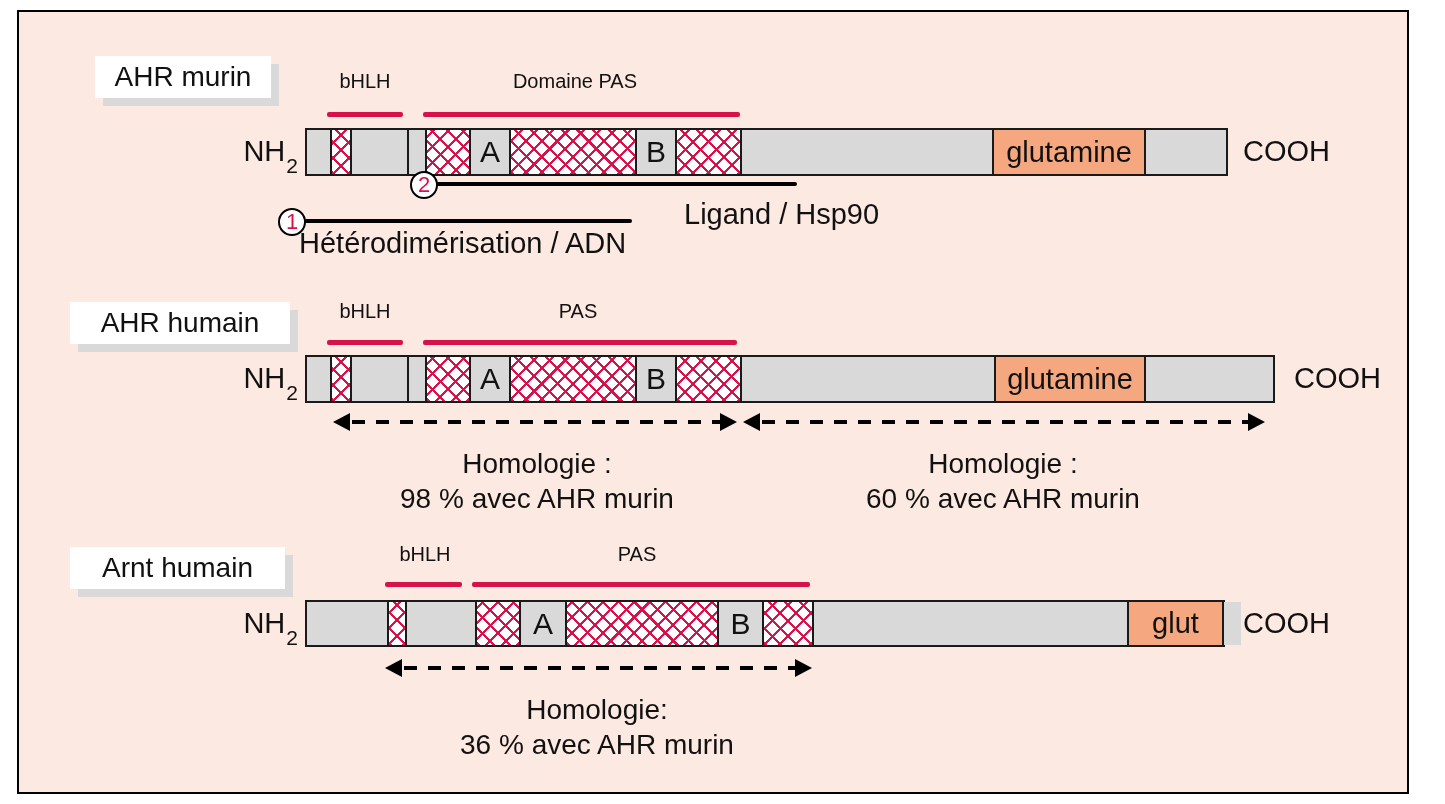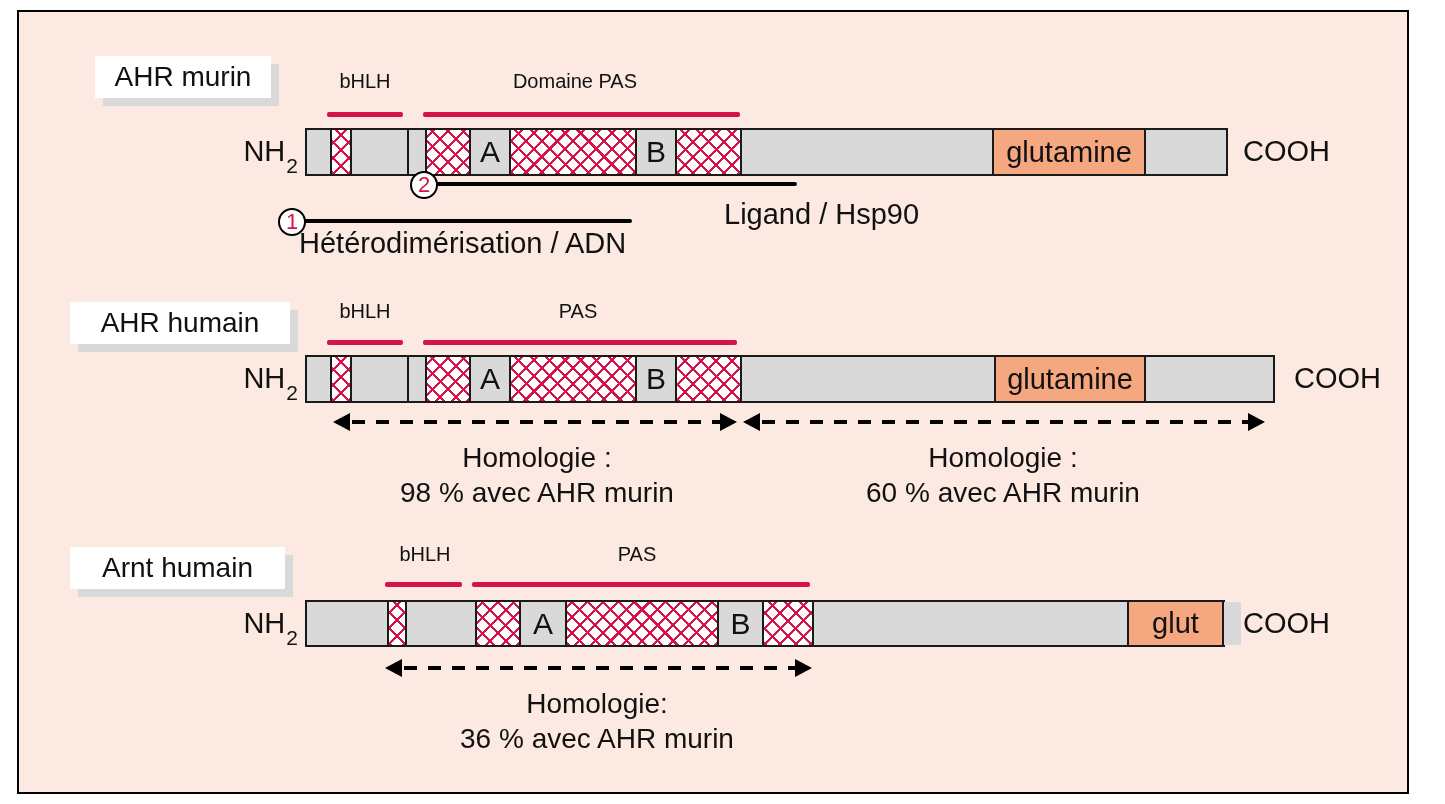--- a/index.html
+++ b/index.html
@@ -56,21 +56,21 @@
   .solid-line{position:absolute;height:4px;background:#000;border-radius:2px;}
   .annot{position:absolute;font-size:29px;white-space:nowrap;}
   .dash-line{
     position:absolute;height:4px;
     background:repeating-linear-gradient(90deg,#000 0 13px,transparent 13px 24px);
   }
   .arrow-head{position:absolute;width:0;height:0;
     border-top:9px solid transparent;border-bottom:9px solid transparent;}
   .arrow-head.left{border-right:17px solid #000;}
   .arrow-head.right{border-left:17px solid #000;}
-  .homology{position:absolute;font-size:28px;text-align:center;white-space:nowrap;}
+  .homology{position:absolute;font-size:28px;text-align:center;white-space:nowrap;margin-top:6px;}
 </style>
 </head>
 <body>
 
 <div class="canvas">
   <div class="frame"></div>
 
   <div>
     <div class="name-box" style="left:95px;top:56px;width:176px;">
       <span>AHR murin</span>
@@ -97,21 +97,21 @@
       <div class="seg orange" style="width:152px">glutamine</div>
       <div class="seg gray" style="width:82px"></div>
     </div>
 
     <div class="term-label" style="left:1243px;top:135px;">COOH</div>
 
     <div class="marker-circle" style="left:410px;top:171px;">
       <span>2</span>
     </div>
     <div class="solid-line" style="left:436px;top:182px;width:361px;"></div>
-    <div class="annot" style="left:684px;top:198px;margin-left:40px;">Ligand / Hsp90</div>
+    <div class="annot" style="left:684px;top:198px;">Ligand / Hsp90</div>
 
     <div class="marker-circle" style="left:278px;top:208px;">
       <span>1</span>
     </div>
     <div class="solid-line" style="left:304px;top:219px;width:328px;"></div>
     <div class="annot" style="left:299px;top:227px;">Hétérodimérisation / ADN</div>
   </div>
 
   <div>
     <div class="name-box" style="left:70px;top:302px;width:220px;">

